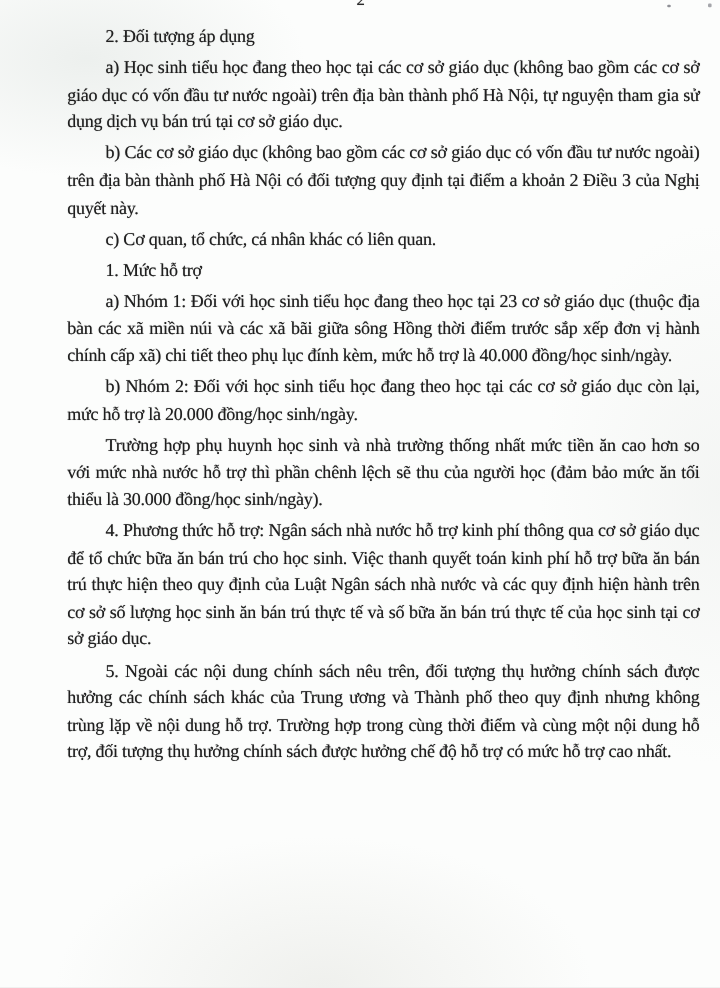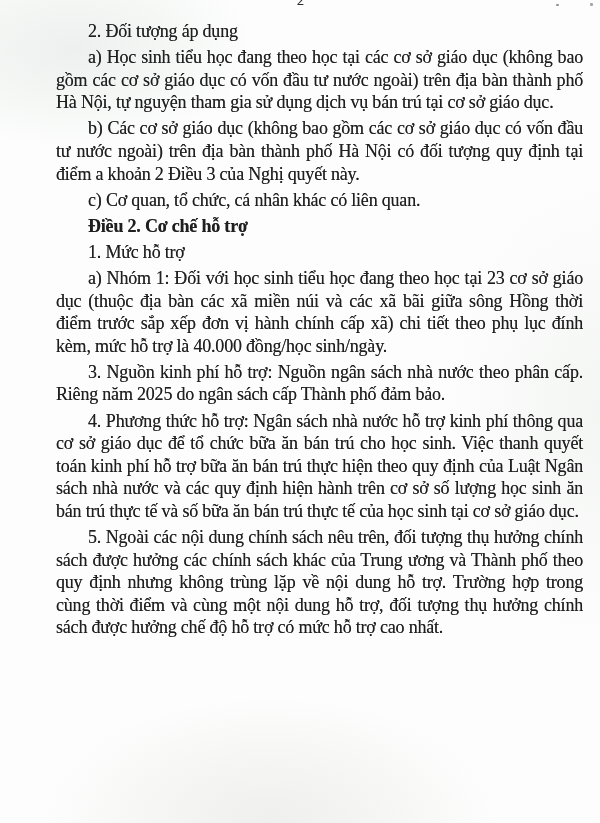--- a/index.html
+++ b/index.html
@@ -22,21 +22,21 @@
     color: #1f1f1f;
   }
   .content {
     position: absolute;
     left: 56px;
     top: 20px;
     width: 527px;
   }
   .para {
     margin: 0 0 3.5px 0;
-    font-size: 18px;
+    font-size: 15px;
     line-height: 22.6px;
     text-align: justify;
     text-indent: 32px;
     letter-spacing: -0.2px;
     text-shadow: 0 0 0.6px rgba(25,25,25,0.65);
   }
   .para.bold {
     font-weight: bold;
   }
   .page-number {
@@ -62,21 +62,21 @@
 
   <div class="page-number">2</div>
   <div class="speck speck-1"></div>
   <div class="speck speck-2"></div>
 
   <div class="content">
     <p class="para">2. Đối tượng áp dụng</p>
     <p class="para">a) Học sinh tiểu học đang theo học tại các cơ sở giáo dục (không bao gồm các cơ sở giáo dục có vốn đầu tư nước ngoài) trên địa bàn thành phố Hà Nội, tự nguyện tham gia sử dụng dịch vụ bán trú tại cơ sở giáo dục.</p>
     <p class="para">b) Các cơ sở giáo dục (không bao gồm các cơ sở giáo dục có vốn đầu tư nước ngoài) trên địa bàn thành phố Hà Nội có đối tượng quy định tại điểm a khoản 2 Điều 3 của Nghị quyết này.</p>
     <p class="para">c) Cơ quan, tổ chức, cá nhân khác có liên quan.</p>
-    <p class="para bold">Điều 2. Cơ chế hỗ trợ</p>
     <p class="para">1. Mức hỗ trợ</p>
     <p class="para">a) Nhóm 1: Đối với học sinh tiểu học đang theo học tại 23 cơ sở giáo dục (thuộc địa bàn các xã miền núi và các xã bãi giữa sông Hồng thời điểm trước sắp xếp đơn vị hành chính cấp xã) chi tiết theo phụ lục đính kèm, mức hỗ trợ là 40.000 đồng/học sinh/ngày.</p>
-    <p class="para">3. Nguồn kinh phí hỗ trợ: Nguồn ngân sách nhà nước theo phân cấp. Riêng năm 2025 do ngân sách cấp Thành phố đảm bảo.</p>
+    <p class="para">b) Nhóm 2: Đối với học sinh tiểu học đang theo học tại các cơ sở giáo dục còn lại, mức hỗ trợ là 20.000 đồng/học sinh/ngày.</p>
+    <p class="para">Trường hợp phụ huynh học sinh và nhà trường thống nhất mức tiền ăn cao hơn so với mức nhà nước hỗ trợ thì phần chênh lệch sẽ thu của người học (đảm bảo mức ăn tối thiểu là 30.000 đồng/học sinh/ngày).</p>
     <p class="para">4. Phương thức hỗ trợ: Ngân sách nhà nước hỗ trợ kinh phí thông qua cơ sở giáo dục để tổ chức bữa ăn bán trú cho học sinh. Việc thanh quyết toán kinh phí hỗ trợ bữa ăn bán trú thực hiện theo quy định của Luật Ngân sách nhà nước và các quy định hiện hành trên cơ sở số lượng học sinh ăn bán trú thực tế và số bữa ăn bán trú thực tế của học sinh tại cơ sở giáo dục.</p>
     <p class="para">5. Ngoài các nội dung chính sách nêu trên, đối tượng thụ hưởng chính sách được hưởng các chính sách khác của Trung ương và Thành phố theo quy định nhưng không trùng lặp về nội dung hỗ trợ. Trường hợp trong cùng thời điểm và cùng một nội dung hỗ trợ, đối tượng thụ hưởng chính sách được hưởng chế độ hỗ trợ có mức hỗ trợ cao nhất.</p>
   </div>
 
 </div>
 
 </body></html>

